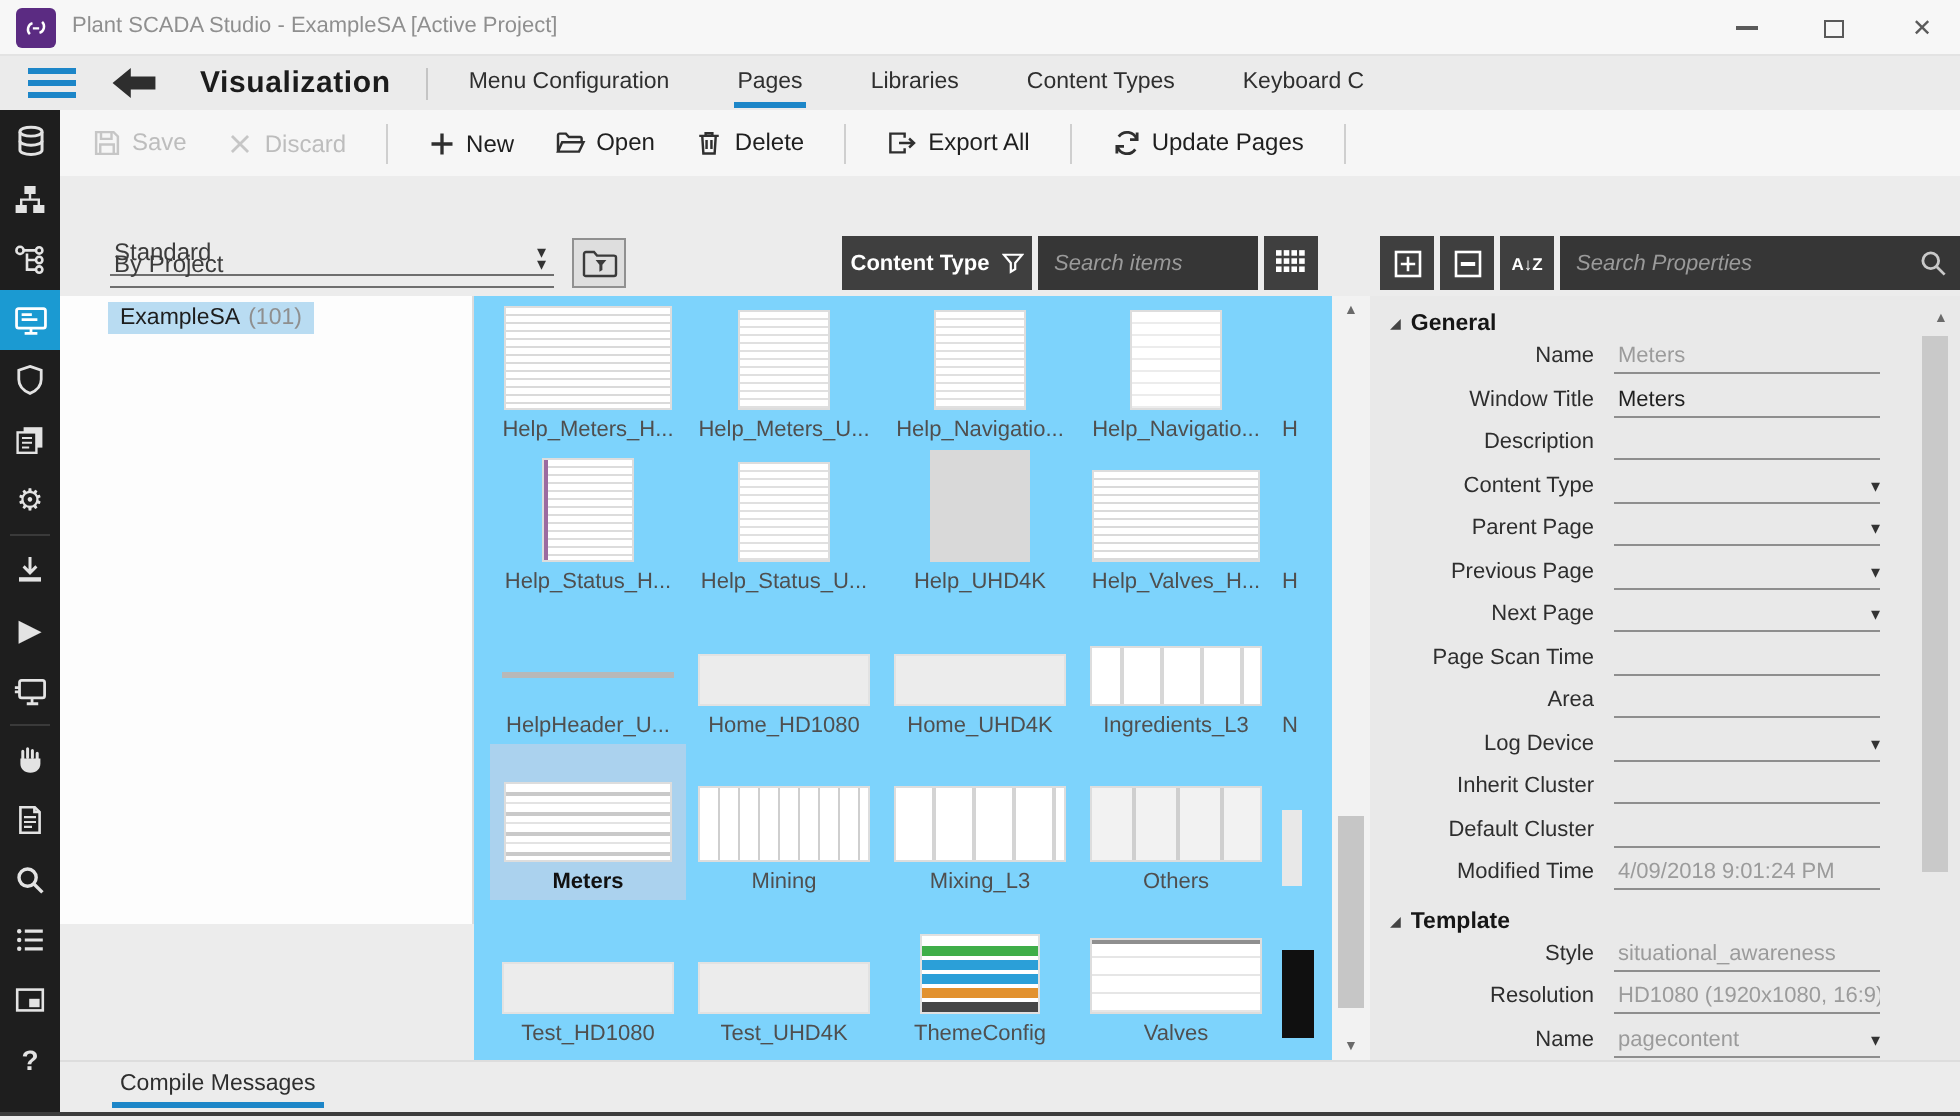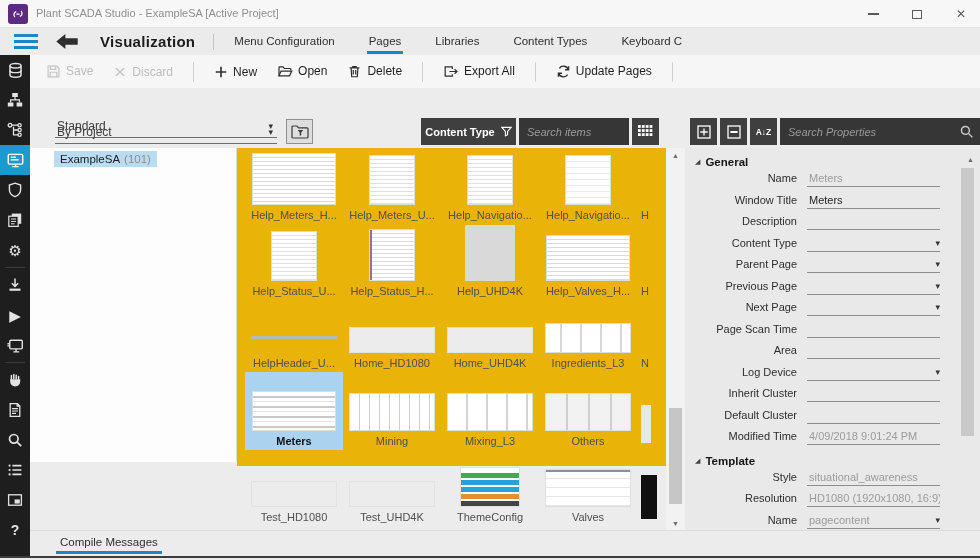--- a/index.html
+++ b/index.html
@@ -61,21 +61,21 @@
   .sp-wrap { position:relative; flex:1; display:flex; }
   #search-props { flex:1; padding-right:26px; }
   .sp-mag { position:absolute; right:6px; top:6px; }
   .az-text { font-size:8.5px; font-weight:bold; color:#fff; letter-spacing:0; }
 
   
   #tree { position:absolute; left:30px; top:148px; width:207px; height:314px; background:#fdfdfd; border-right:1px solid #dcdcdc; }
   .tree-item { display:inline-block; margin:3px 0 0 24px; padding:2px 6px; background:#b9dcf2; font-size:11.5px; color:#1d1d1d; }
   .tree-count { color:#8f8f8f; margin-left:4px; }
 
-  #gridwrap { position:absolute; left:237px; top:148px; width:448px; height:318px; background:#eab308; }
+  #gridwrap { position:absolute; left:237px; top:148px; width:448px; height:382px; background:#7dd3fc; }
   #gridclip { position:absolute; left:0; top:0; width:428px; height:382px; overflow:hidden; }
   .grow { display:flex; padding-left:8px; }
   .grow.r0,.grow.r1 { height:76px; }
   .grow.r2 { height:72px; }
   .grow.r3 { height:78px; }
   .grow.r4 { height:76px; }
   .cell { width:98px; flex:0 0 98px; display:flex; flex-direction:column; align-items:center; justify-content:flex-end; padding-bottom:3px; }
   .cell-label { margin-top:4px; font-size:11px; color:#4f4f4f; white-space:nowrap; }
   .cell.selected { background:#abd2ee; }
   .cell.selected .cell-label { font-weight:bold; color:#111; }
@@ -414,26 +414,26 @@
         <div class="cell">
             <div class="thumb t-docl"></div>
             <span class="cell-label">Help_Navigatio...</span>
           </div>
         <div class="cell cut">
             <span class="cell-label">H</span>
           </div>
       </div>
       <div class="grow r1">
         <div class="cell">
+            <div class="thumb t-docp"></div>
+            <span class="cell-label">Help_Status_H...</span>
+          </div>
+        <div class="cell">
             <div class="thumb t-doc"></div>
             <span class="cell-label">Help_Status_U...</span>
-          </div>
-        <div class="cell">
-            <div class="thumb t-docp"></div>
-            <span class="cell-label">Help_Status_H...</span>
           </div>
         <div class="cell">
             <div class="thumb t-blank"></div>
             <span class="cell-label">Help_UHD4K</span>
           </div>
         <div class="cell">
             <div class="thumb t-docw" style="height:46px"></div>
             <span class="cell-label">Help_Valves_H...</span>
           </div>
         <div class="cell cut">

